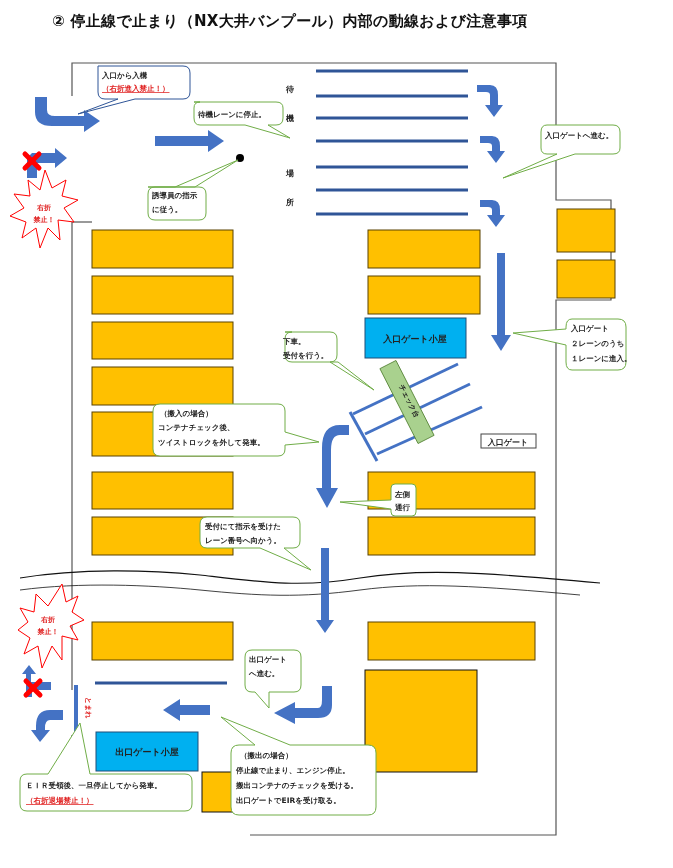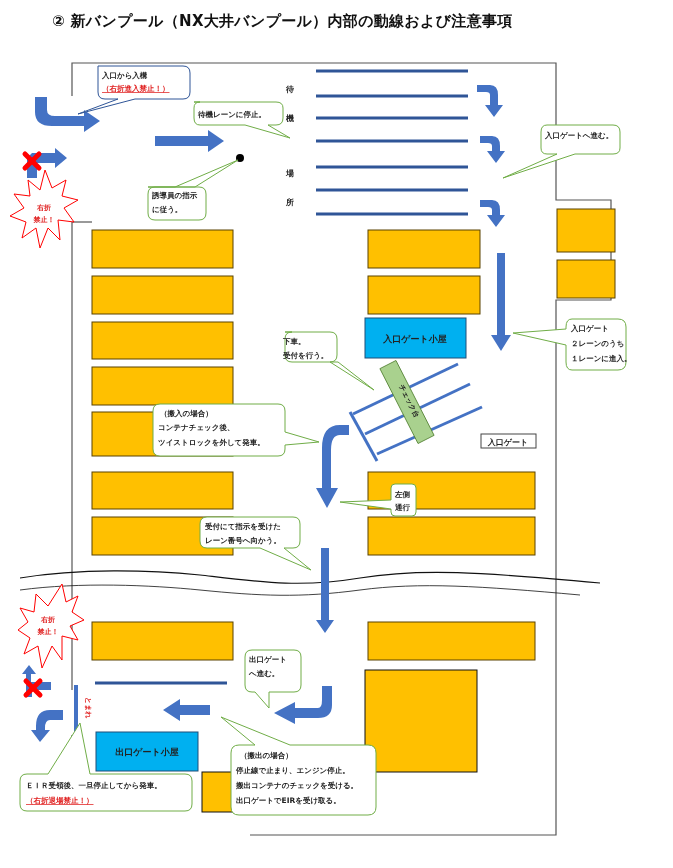--- a/index.html
+++ b/index.html
@@ -5,21 +5,21 @@
   html,body{margin:0;padding:0;background:#fff;}
   body{width:673px;height:868px;position:relative;overflow:hidden;font-family:"DejaVu Sans",sans-serif;}
   #canvas{position:absolute;left:0;top:0;}
   .title{position:absolute;left:52px;top:12px;font-size:15px;font-weight:bold;color:#111;letter-spacing:0.3px;white-space:nowrap;}
   .lbl{font-family:"DejaVu Sans",sans-serif;font-weight:bold;fill:#222;}
   .red{fill:#e02020;}
 </style>
 </head>
 <body>
 
-<div class="title">② 新バンプール（NX大井バンプール）内部の動線および注意事項</div>
+<div class="title">② 停止線で止まり（NX大井バンプール）内部の動線および注意事項</div>
 
 <svg id="canvas" width="673" height="868" viewBox="0 0 673 868">
   <defs>
     <marker id="ah" markerWidth="4" markerHeight="4" refX="2" refY="2" orient="auto"></marker>
   </defs>
 
   <g stroke="#555" stroke-width="1.2" fill="none">
     <polyline points="72,96 72,63 556,63 556,200 611,200 611,300 556,300 556,835 250,835"></polyline>
     <line x1="72" y1="222" x2="92" y2="222"></line>
     <line x1="72" y1="222" x2="72" y2="690"></line>

